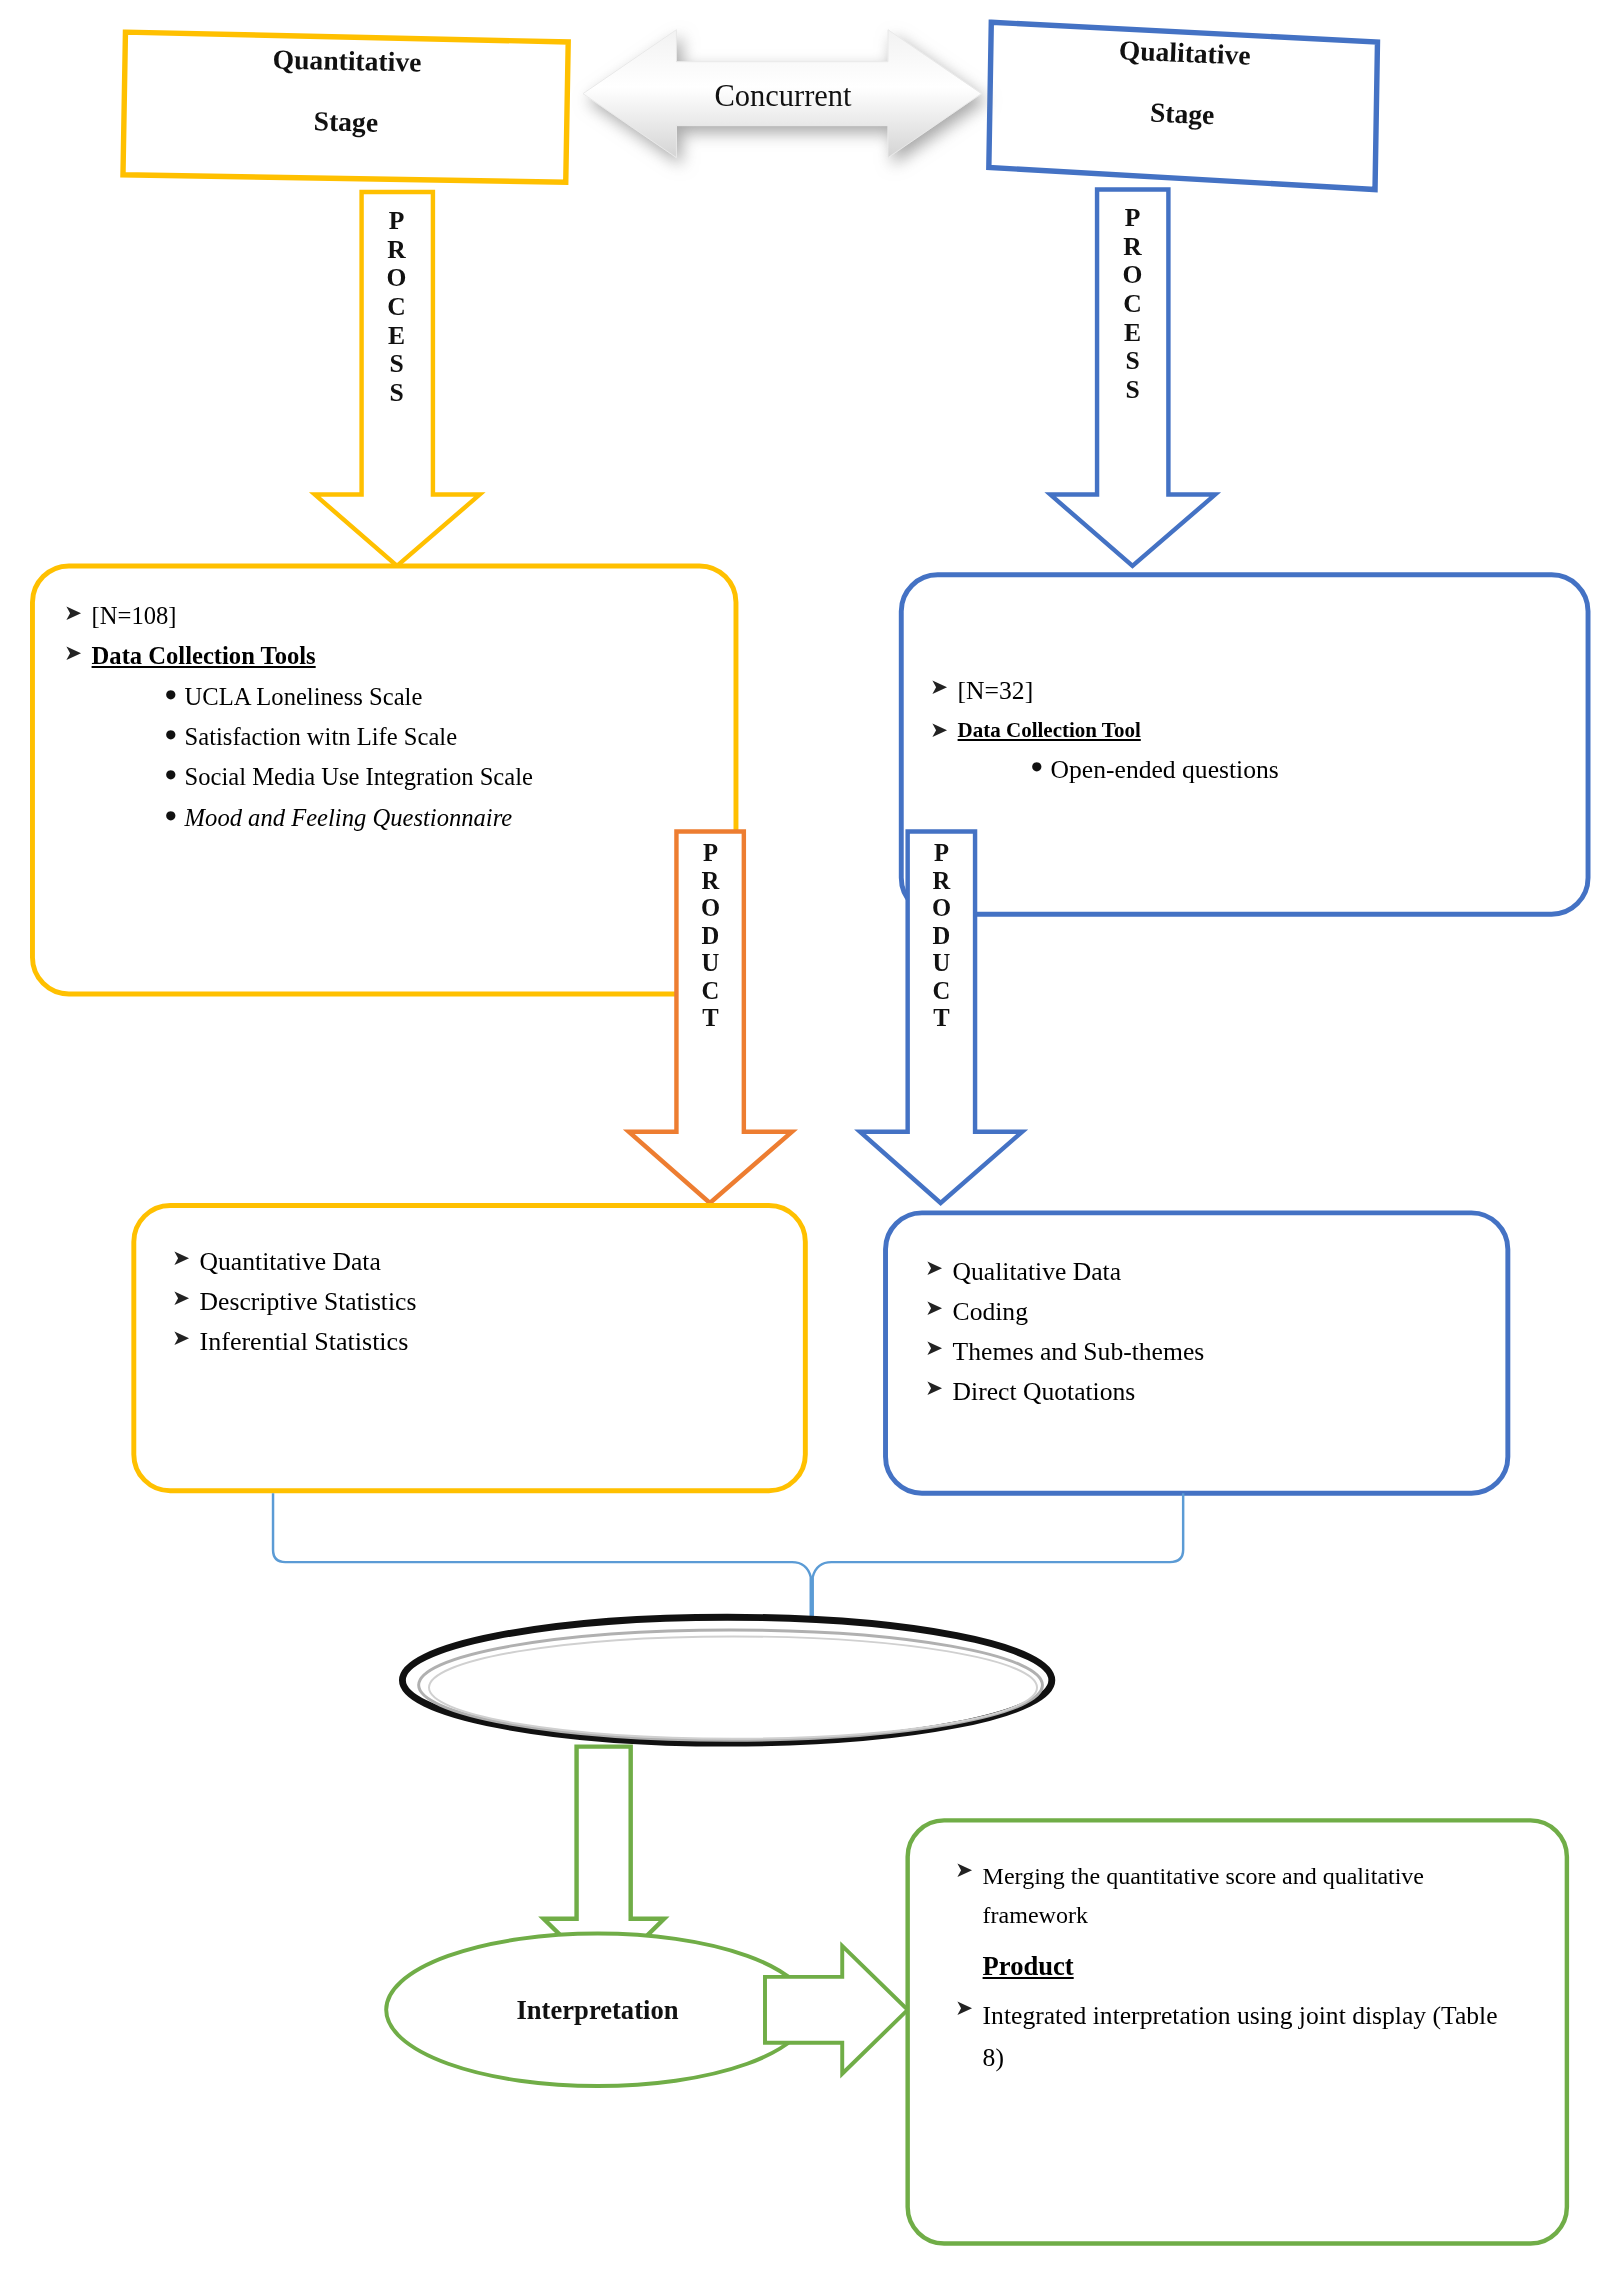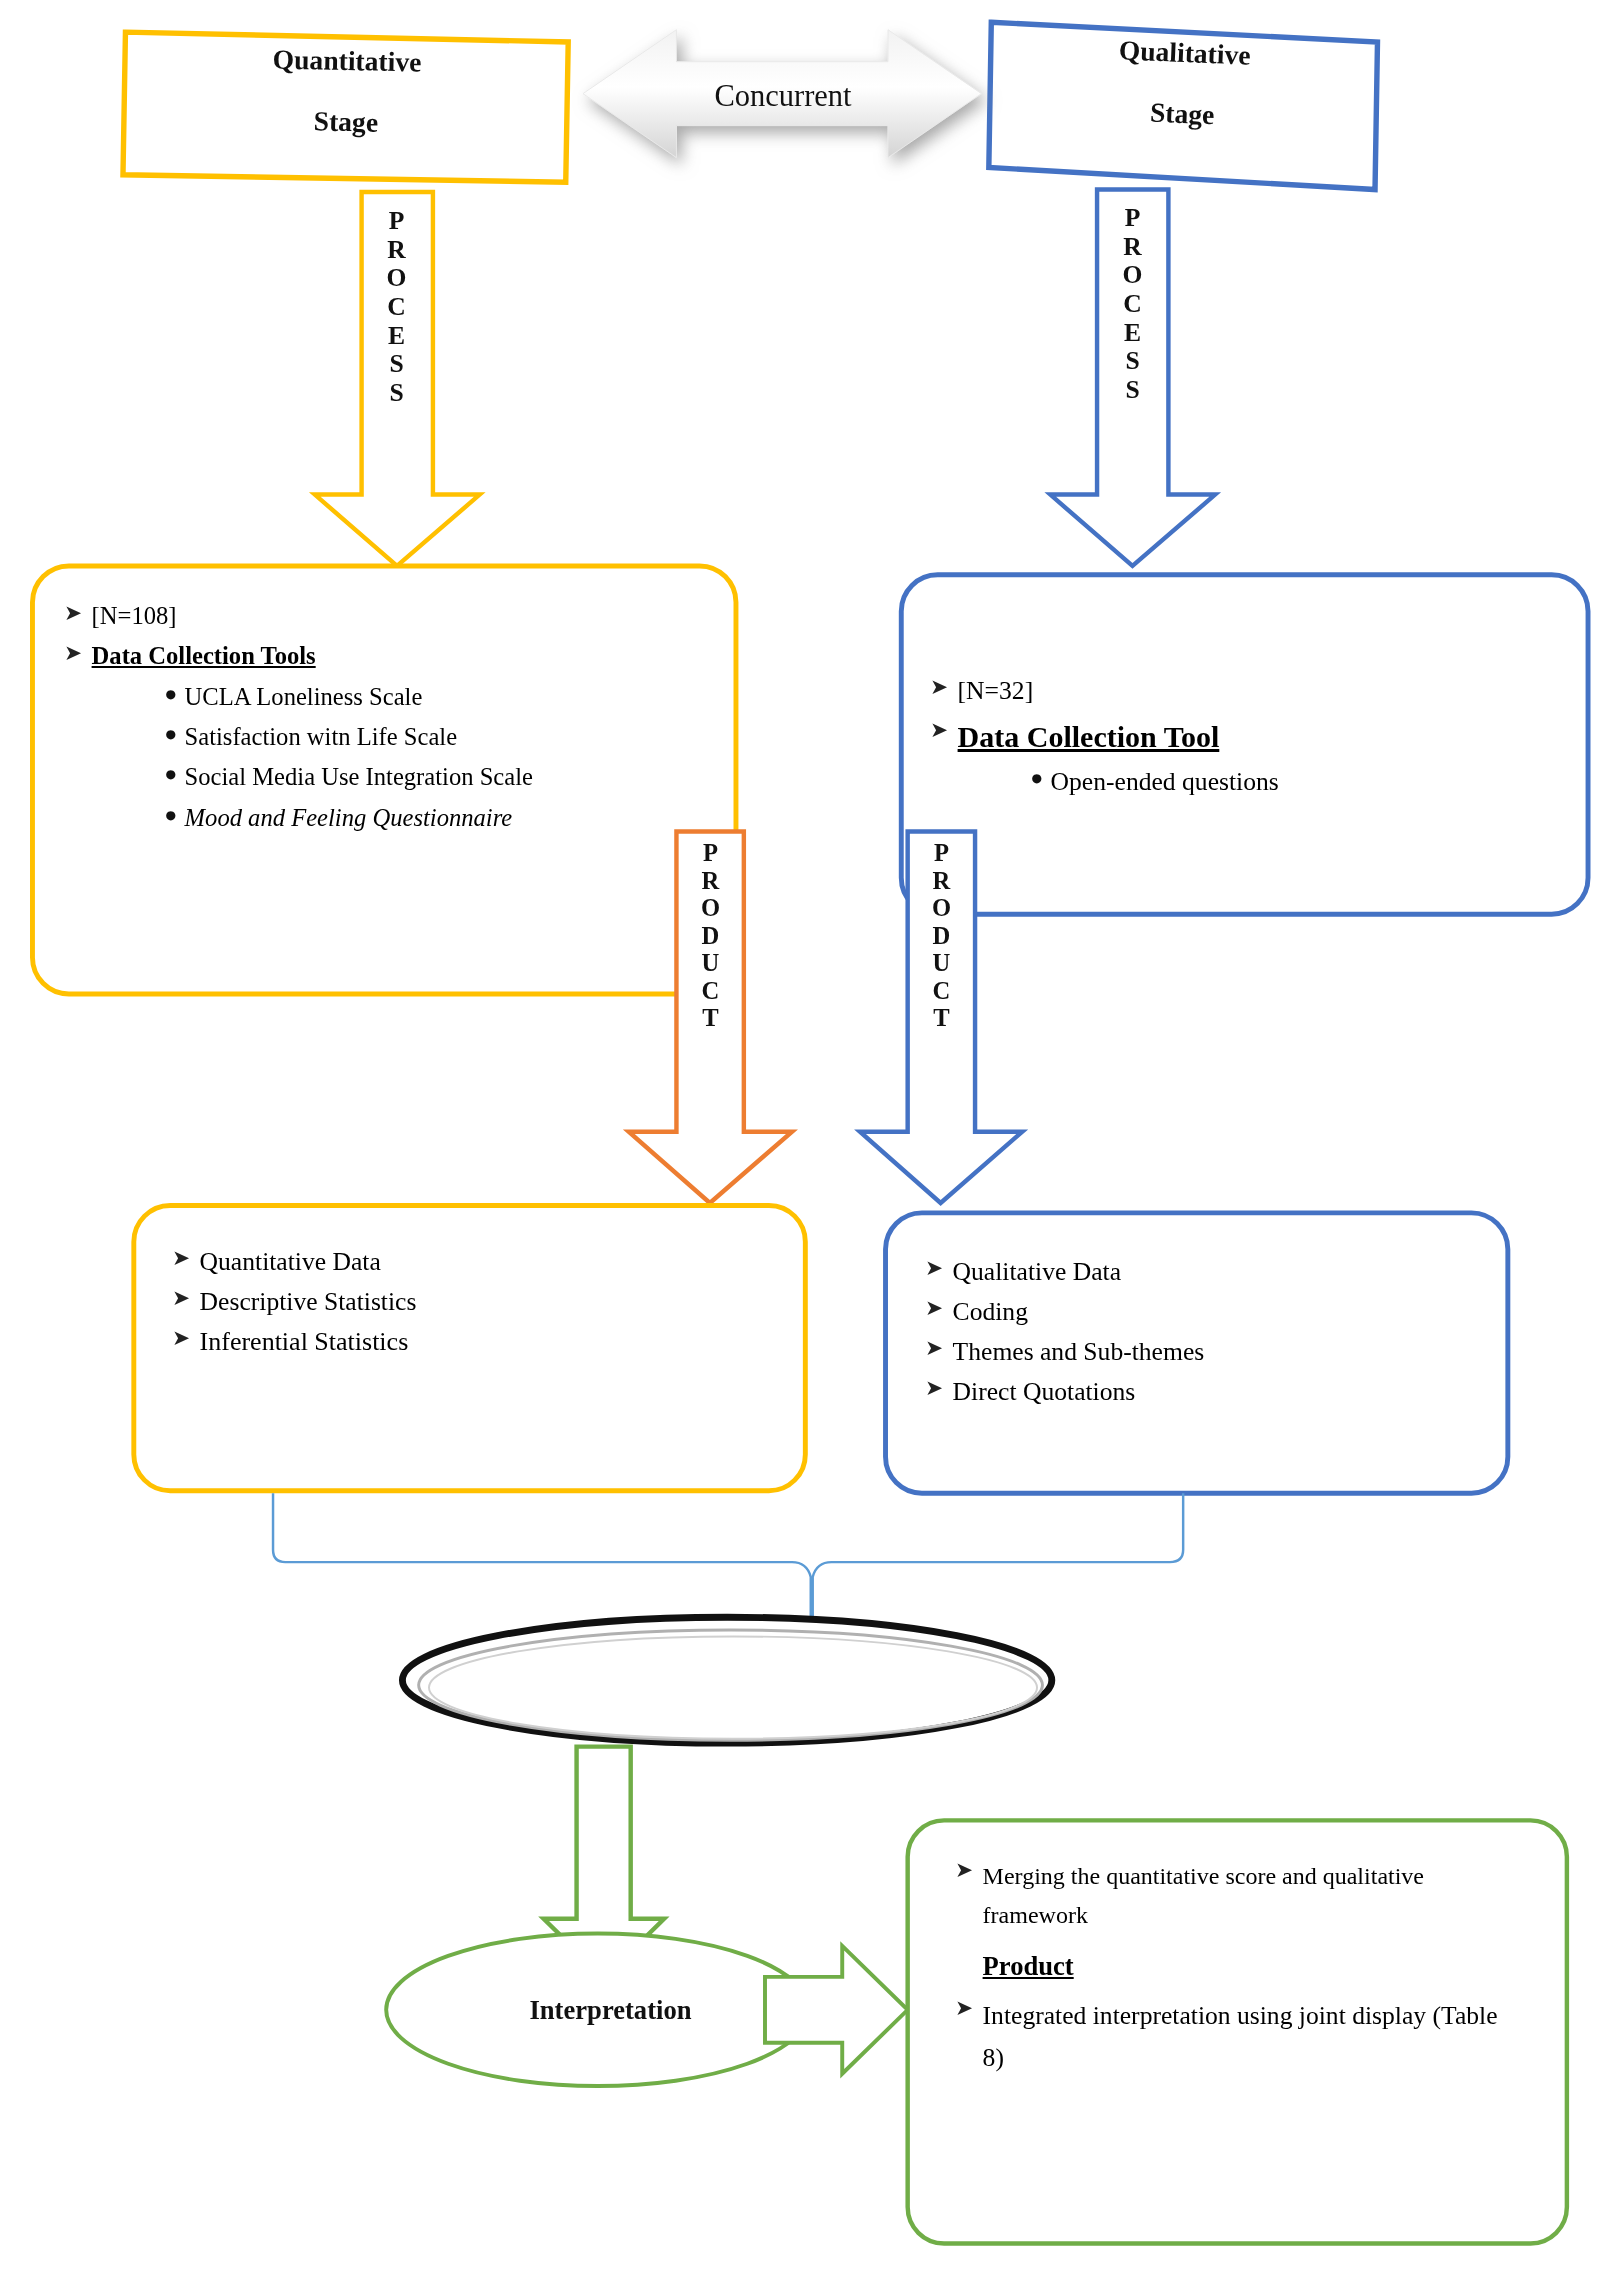--- a/index.html
+++ b/index.html
@@ -160,21 +160,21 @@
       </div>
     </div>
 
   <div class="list" style="left:930px;top:674px;width:615px;">
       <div class="bullet-row" style="margin-bottom: 8.9px;">
         <span class="chev">➤</span>
         <span class="btext" style="font-size: 25.6px; line-height: 1.32; max-width: 472px;">[N=32]</span>
       </div>
       <div class="bullet-row" style="margin-bottom: 8.9px;">
         <span class="chev">➤</span>
-        <span class="btext b-underline" style="font-size: 30px; line-height: 1.32; max-width: 472px;">Data Collection Tool</span>
+        <span class="btext b-underline" style="font-size: 21px; line-height: 1.32; max-width: 472px;">Data Collection Tool</span>
       </div>
       <div class="bullet-row" style="margin-bottom: 8.9px; margin-left: 93px;">
         <span class="dot">●</span>
         <span class="btext" style="font-size: 25.6px; line-height: 1.32; max-width: 472px;">Open-ended questions</span>
       </div>
     </div>
 
   <div class="list" style="left:172px;top:1245px;width:605px;">
       <div class="bullet-row" style="margin-bottom: 6.9px;">
         <span class="chev">➤</span>
@@ -203,21 +203,21 @@
         <span class="chev">➤</span>
         <span class="btext" style="font-size: 25.6px; line-height: 1.3;">Themes and Sub-themes</span>
       </div>
       <div class="bullet-row" style="margin-bottom: 6.9px;">
         <span class="chev">➤</span>
         <span class="btext" style="font-size: 25.6px; line-height: 1.3;">Direct Quotations</span>
       </div>
     </div>
 
 
-  <div class="txt" style="left:386px;top:1993px;width:423px;text-align:center;font-size:26.6px;font-weight:bold;padding-left:13px;">Interpretation</div>
+  <div class="txt" style="left:386px;top:1993px;width:423px;text-align:center;font-size:26.6px;font-weight:bold;">Interpretation</div>
 
   <div class="list" style="left:955px;top:1857px;width:586px;">
       <div class="bullet-row" style="margin-bottom: 16.7px;">
         <span class="chev">➤</span>
         <span class="btext" style="font-size: 24px; line-height: 1.62; max-width: 522px;">Merging the quantitative score and qualitative framework</span>
       </div>
       <div class="b-underline" style="font-size: 26.6px; margin-left: 27.6px; margin-bottom: 12.8px;">Product</div>
       <div class="bullet-row" style="margin-bottom: 16.7px;">
         <span class="chev">➤</span>
         <span class="btext" style="font-size: 25.6px; line-height: 1.62; max-width: 522px;">Integrated interpretation using joint display (Table 8)</span>

